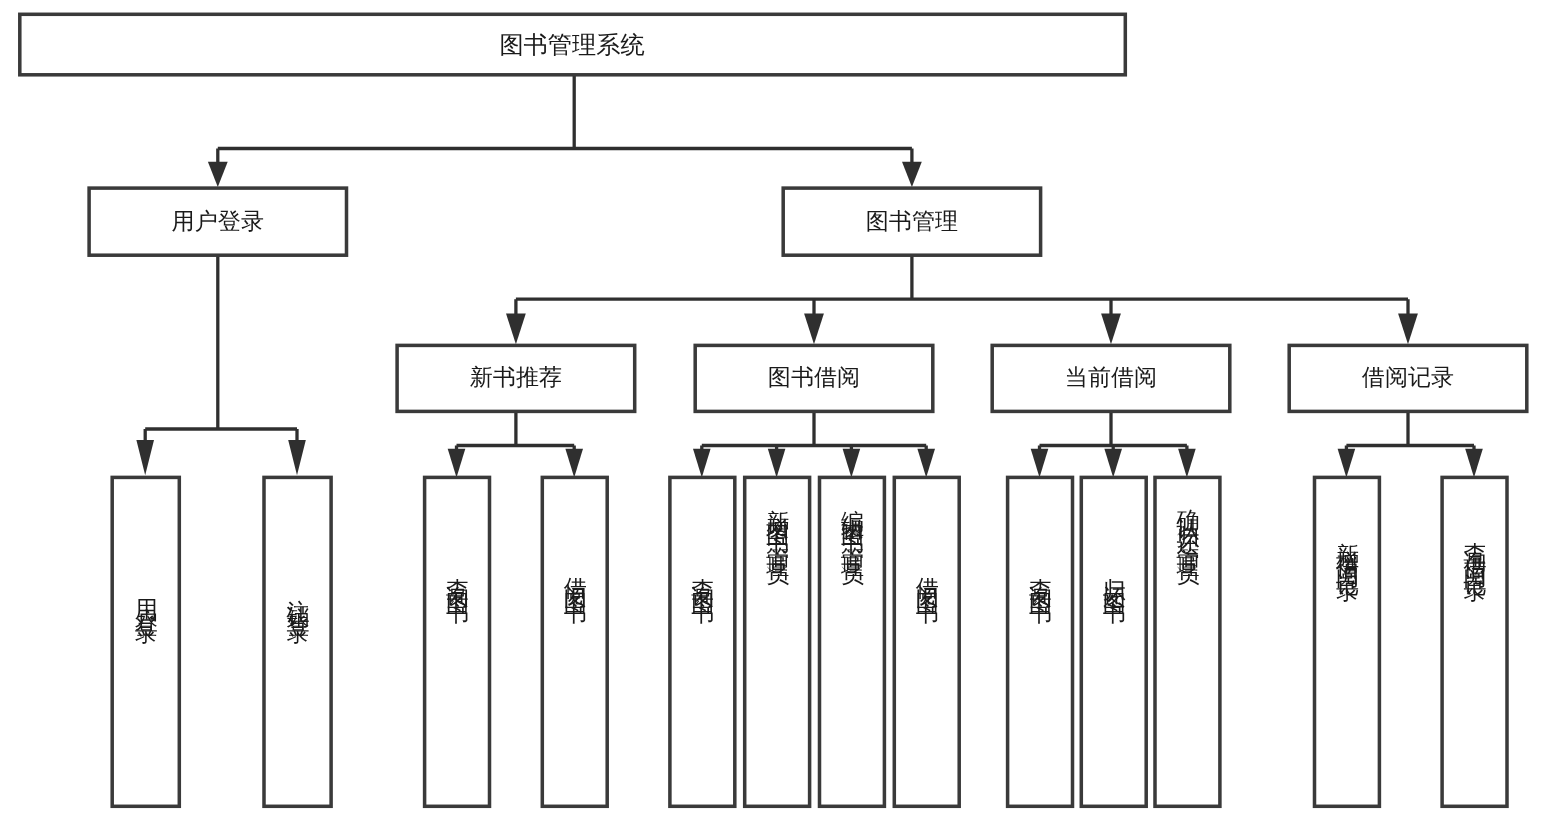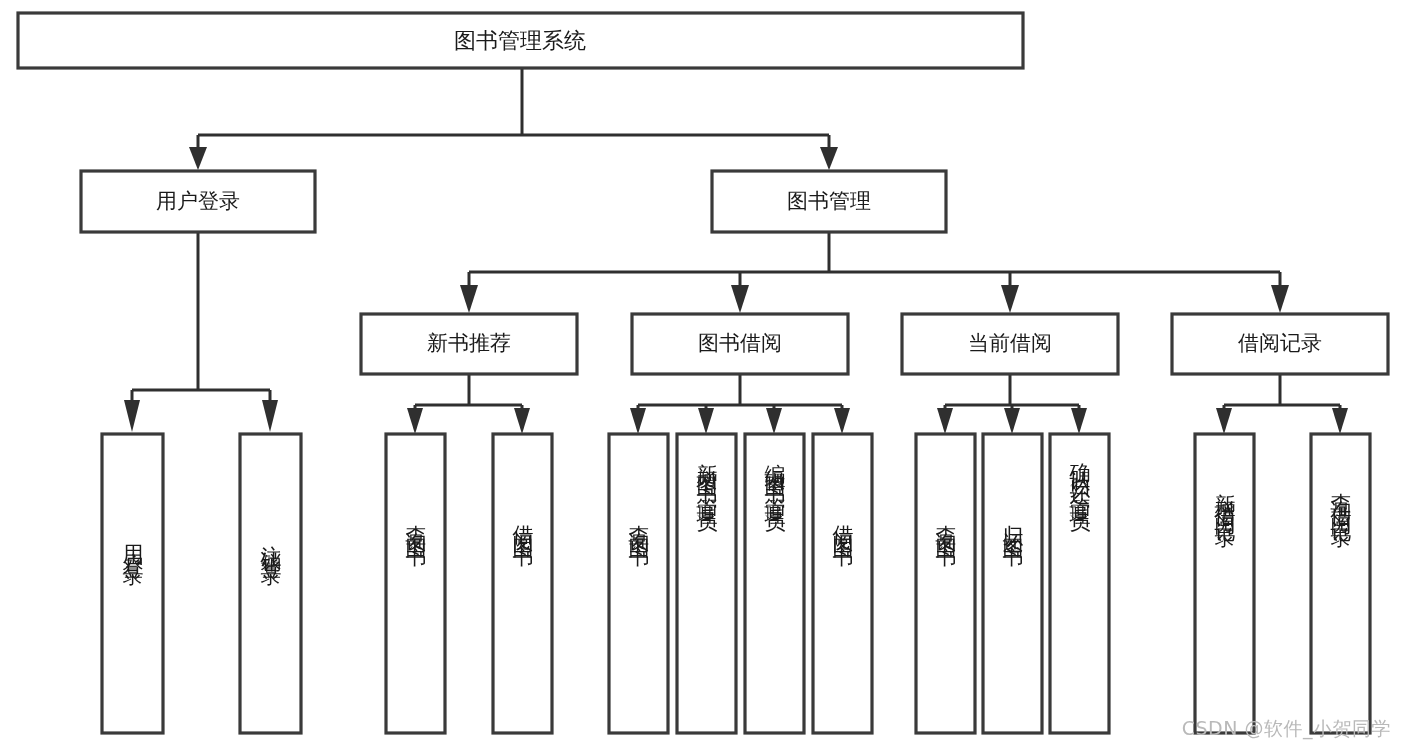--- a/index.html
+++ b/index.html
@@ -252,14 +252,13 @@
   </div>
 
   <div class="leaf-label-wrap" style="left:1195px; top:434px; width:59px; height:299px;">
     <span class="leaf-label" style="margin-top:42px;">新增借阅记录</span>
   </div>
 
   <div class="leaf-label-wrap" style="left:1311px; top:434px; width:59px; height:299px;">
     <span class="leaf-label" style="margin-top:42px;">查询借阅记录</span>
   </div>
 
-  <div class="watermark">CSDN @软件_小贺同学</div>
 </div>
 
 </body></html>

